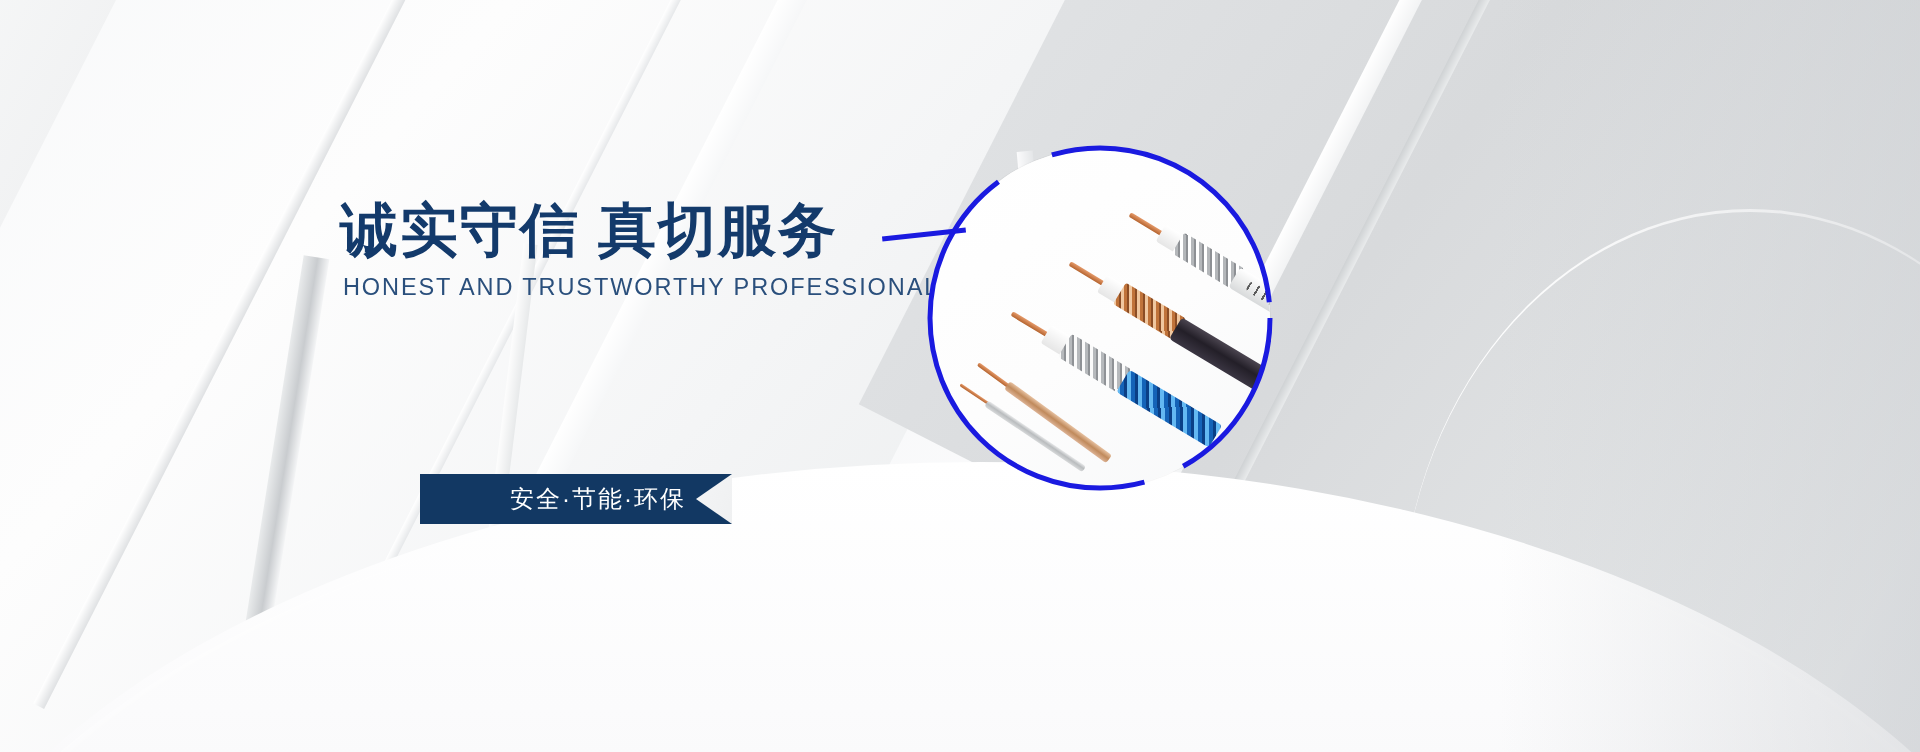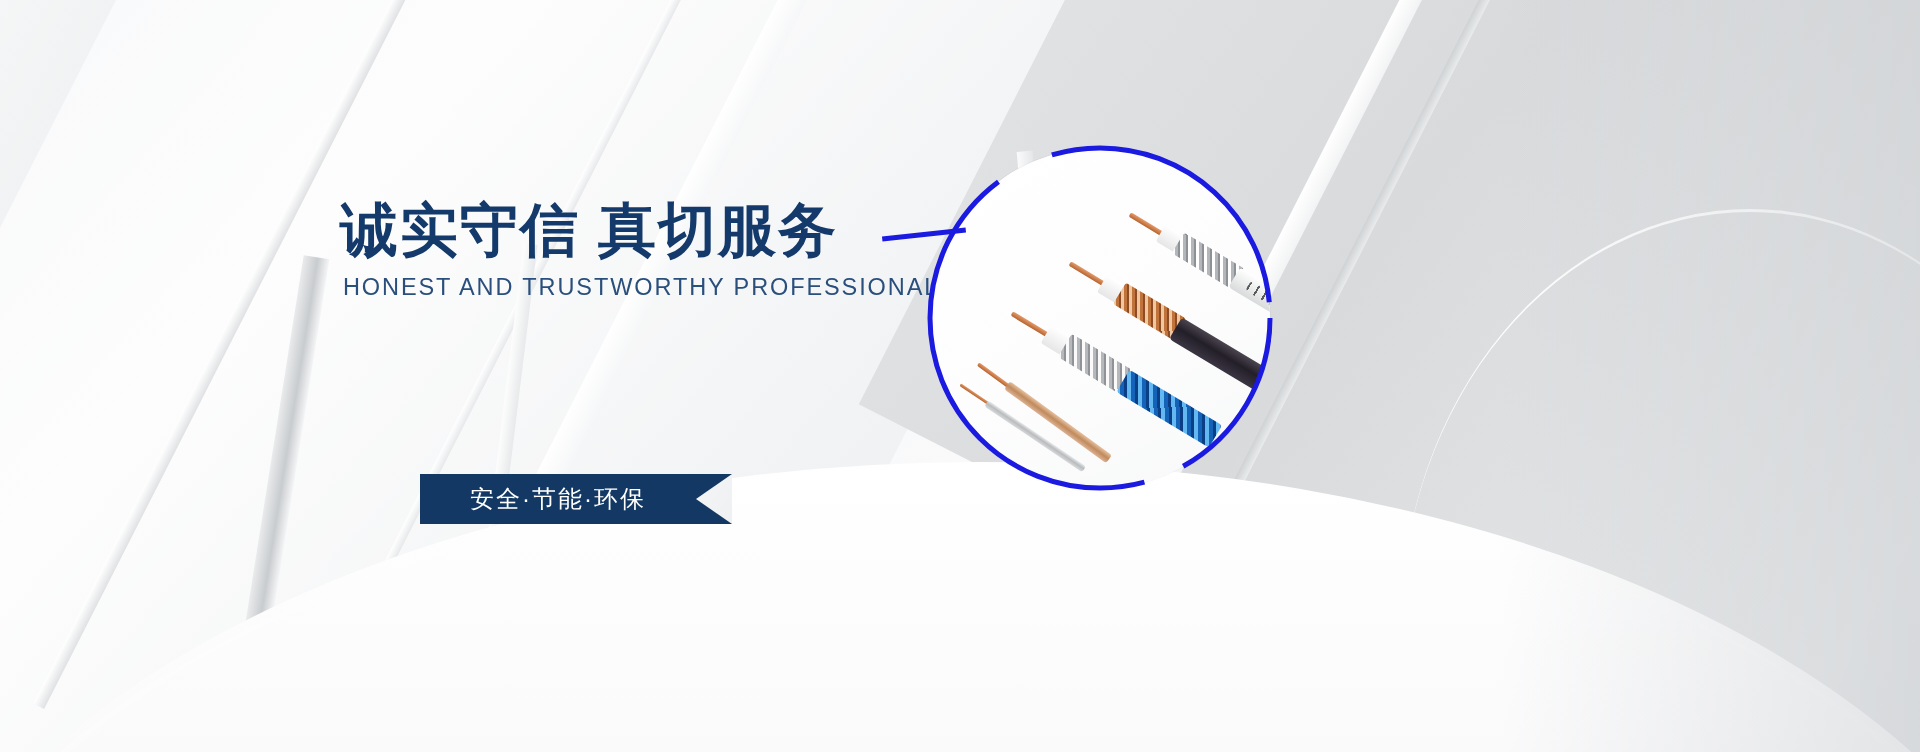--- a/index.html
+++ b/index.html
@@ -80,21 +80,21 @@
   #ribbon{position:absolute;left:420px;top:474px;width:312px;height:50px;
           background:#123863;
           clip-path:polygon(0 0,100% 0,100% 100%,0 100%,0 100%);
           -webkit-clip-path:polygon(0 0,100% 0,100% 100%,0 100%);}
   #ribbon .notch{position:absolute;right:0;top:0;width:36px;height:50px;
           background:linear-gradient(118deg,#f4f5f6,#eff0f1);
           clip-path:polygon(100% 0,100% 100%,0 50%);
           -webkit-clip-path:polygon(100% 0,100% 100%,0 50%);}
   .ribbon-text{position:absolute;left:0;top:0;width:276px;height:50px;
           display:flex;align-items:center;justify-content:center;
-          color:#fff;font-size:24px;letter-spacing:2px;}
+          color:#fff;font-size:24px;letter-spacing:2px;padding-left:40px;}
 
   
   #circlewrap{position:absolute;left:912px;top:130px;width:376px;height:376px;}
   #photo{position:absolute;left:18px;top:18px;width:340px;height:340px;border-radius:50%;
          overflow:hidden;background:#fdfdfd;box-shadow:0 0 0 1px rgba(0,0,0,.03);}
   #photo .ph-bg{position:absolute;inset:0;
          background:linear-gradient(150deg,#ffffff 0%,#fdfdfd 55%,#f7f8f9 100%);}
   .ring-svg{position:absolute;left:0;top:0;width:376px;height:376px;}
   .tick{position:absolute;left:-30px;top:102px;width:84px;height:5px;background:#1a1ae0;
         transform:rotate(-6deg);}

